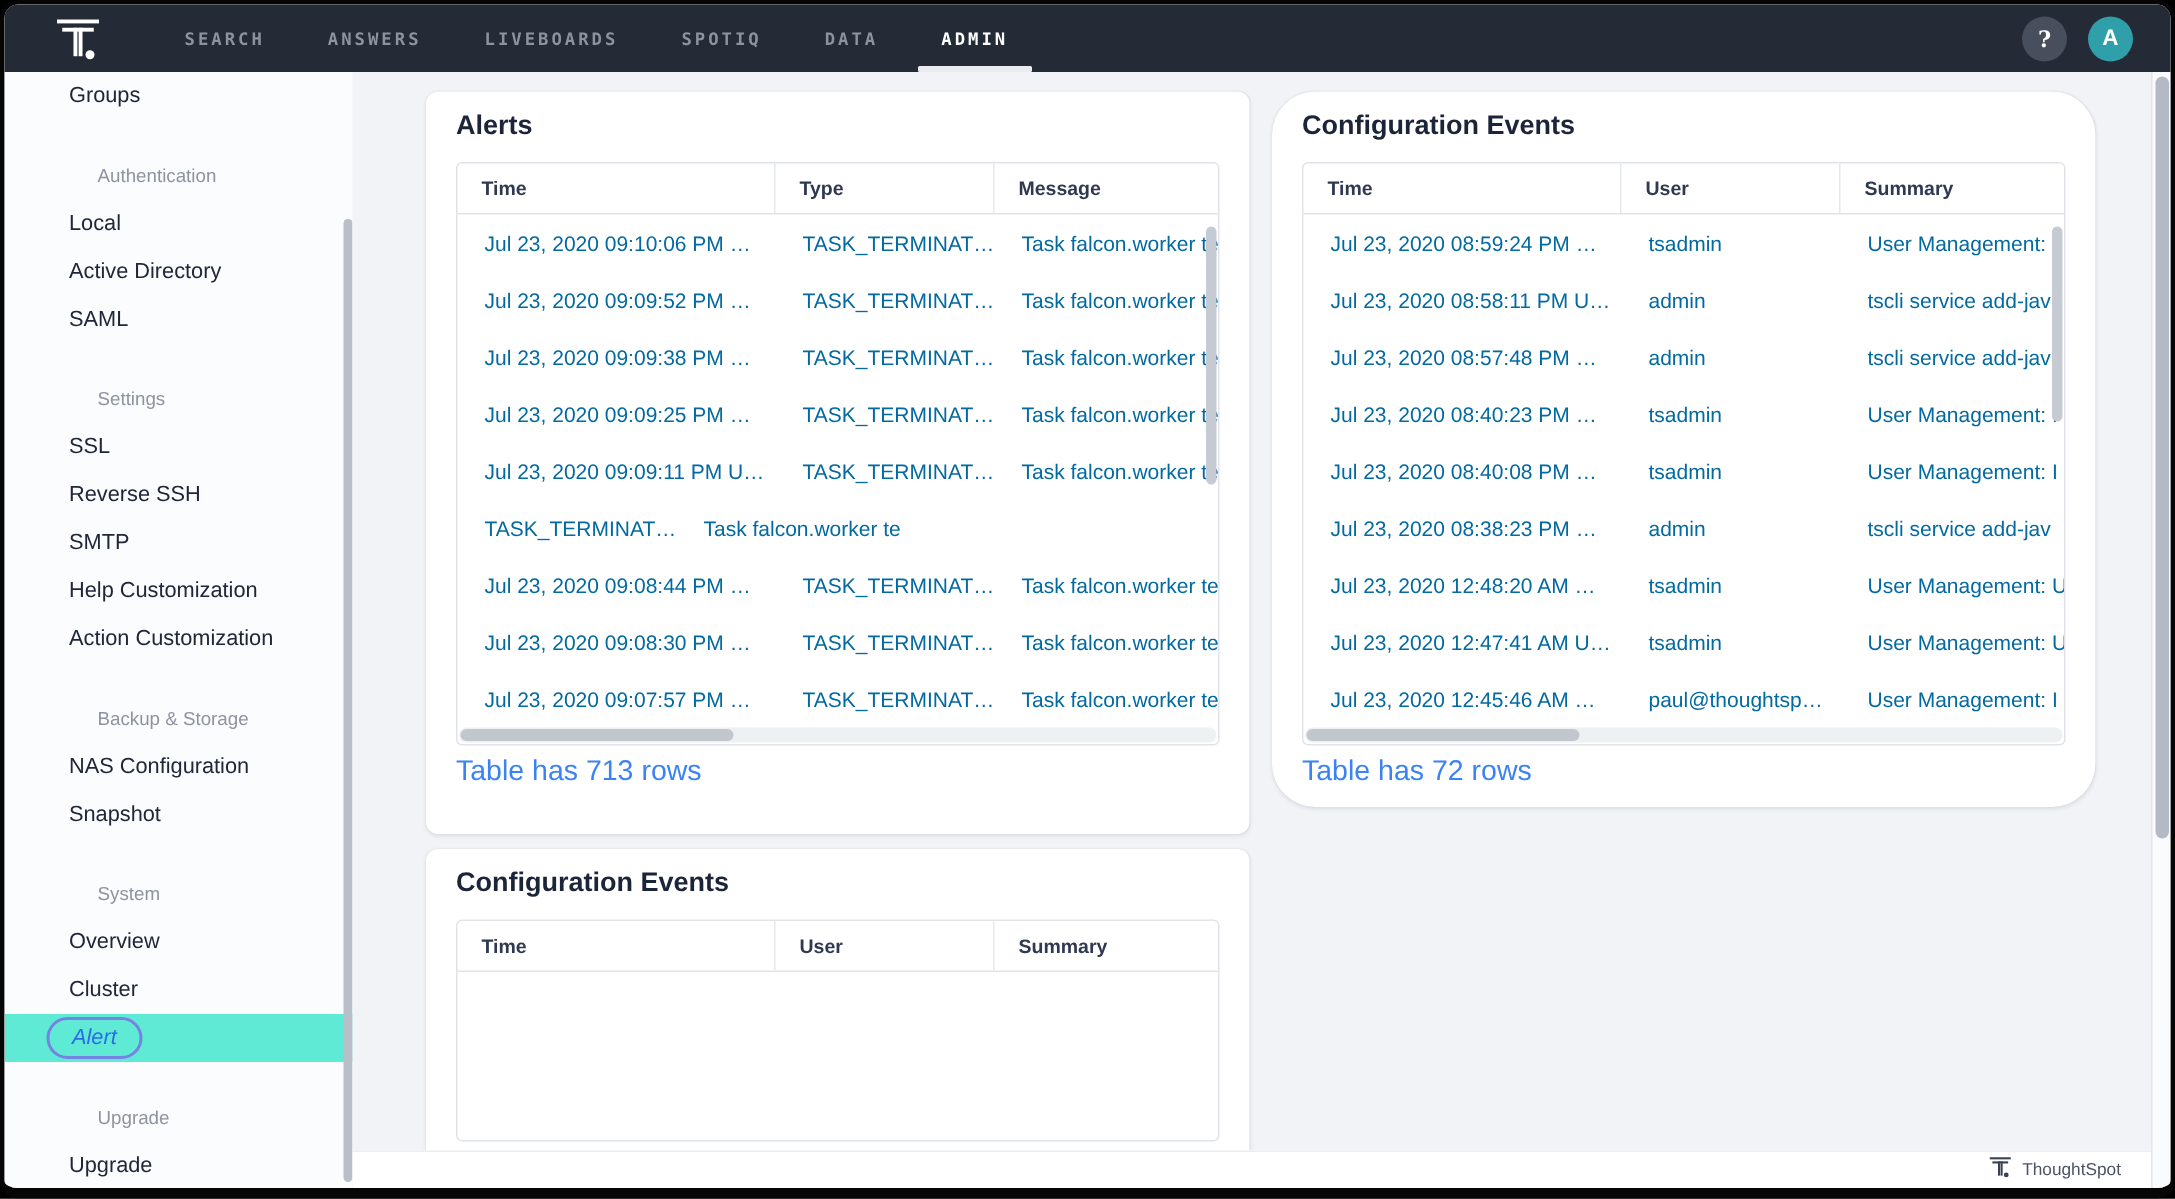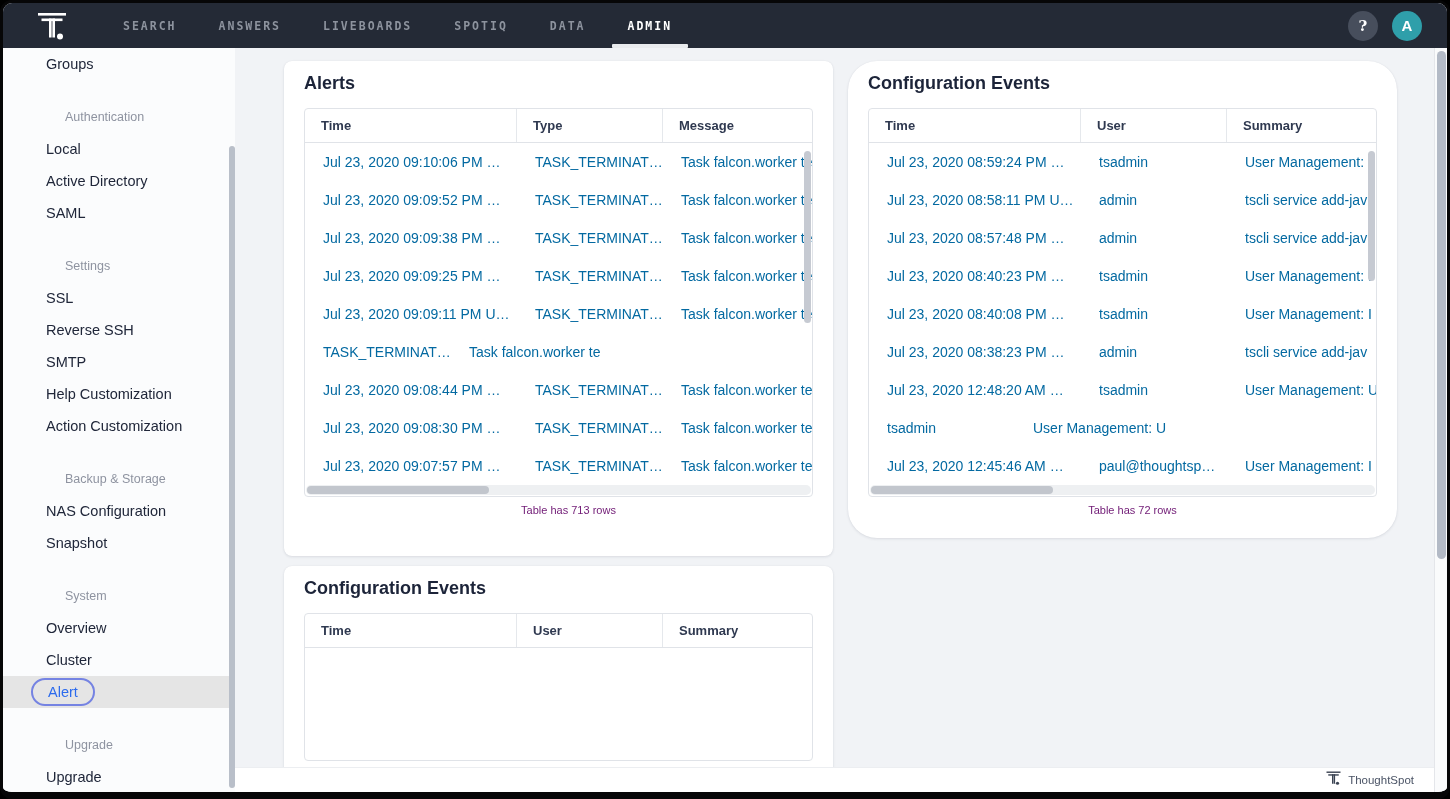--- a/index.html
+++ b/index.html
@@ -43,21 +43,21 @@
     background:#fbfcfd; z-index:10; overflow:hidden;
   }
   .side-item {
     height:32px; display:flex; align-items:center; padding-left:43px;
     font-size:14.5px; color:#20273a; cursor:pointer; white-space:nowrap;
   }
   .side-header {
     height:32px; display:flex; align-items:center; padding-left:62px;
     margin-top:21px; font-size:12.5px; color:#8e93a0; white-space:nowrap;
   }
-  .side-item.selected { background:#e5e5e5; color:#2c6bed; padding-left:0; }
+  .side-item.selected { background:#5eead4; color:#2c6bed; padding-left:0;font-style:italic; }
   .side-item.selected .pill {
     margin-left:28px; height:28px; display:flex; align-items:center;
     padding:0 15px; border:2px solid #7583e2; border-radius:14px;
   }
   #side-scroll-thumb {
     position:absolute; right:0; top:98px; bottom:4px; width:6px;
     background:#b9bfc9; border-radius:3px;
   }
 
   
@@ -96,21 +96,21 @@
   }
   #alerts-vthumb { top:8px; height:172px; }
   #config-vthumb { top:8px; height:130px; }
   .hscroll {
     height:10px; margin:0 1px 1px 1px; background:#eef0f2; border-radius:5px; position:relative;
   }
   .hthumb {
     position:absolute; left:1px; top:1px; height:8px; width:36%;
     background:#c2c6cd; border-radius:4px; cursor:pointer;
   }
-  .table-footer { margin:7px 0 0 20px; font-size:11px; color:#701a75;text-align:center; }
+  .table-footer { margin:7px 0 0 20px; font-size:19px; color:#3b82f6; }
 
   #notif-body { height:112px; }
 
   
   #footer {
     position:absolute; left:0; right:0; bottom:0; height:25px; background:#ffffff;
     border-top:1px solid #eceef1; display:flex; align-items:center; justify-content:flex-end;
     padding-right:20px; z-index:20;
   }
   #footer .brand { font-size:11.5px; color:#4a5365; margin-left:7px; }
@@ -304,20 +304,21 @@
               <div class="td c3">tscli service add-jav</div>
             </div>
 
             <div class="tr">
               <div class="td c1">Jul 23, 2020 12:48:20 AM …</div>
               <div class="td c2">tsadmin</div>
               <div class="td c3">User Management: U</div>
             </div>
 
             <div class="tr">
+              <div class="td c1">Jul 23, 2020 12:47:41 AM U…</div>
               <div class="td c2">tsadmin</div>
               <div class="td c3">User Management: U</div>
             </div>
 
             <div class="tr">
               <div class="td c1">Jul 23, 2020 12:45:46 AM …</div>
               <div class="td c2">paul@thoughtsp…</div>
               <div class="td c3">User Management: I</div>
             </div>
 

